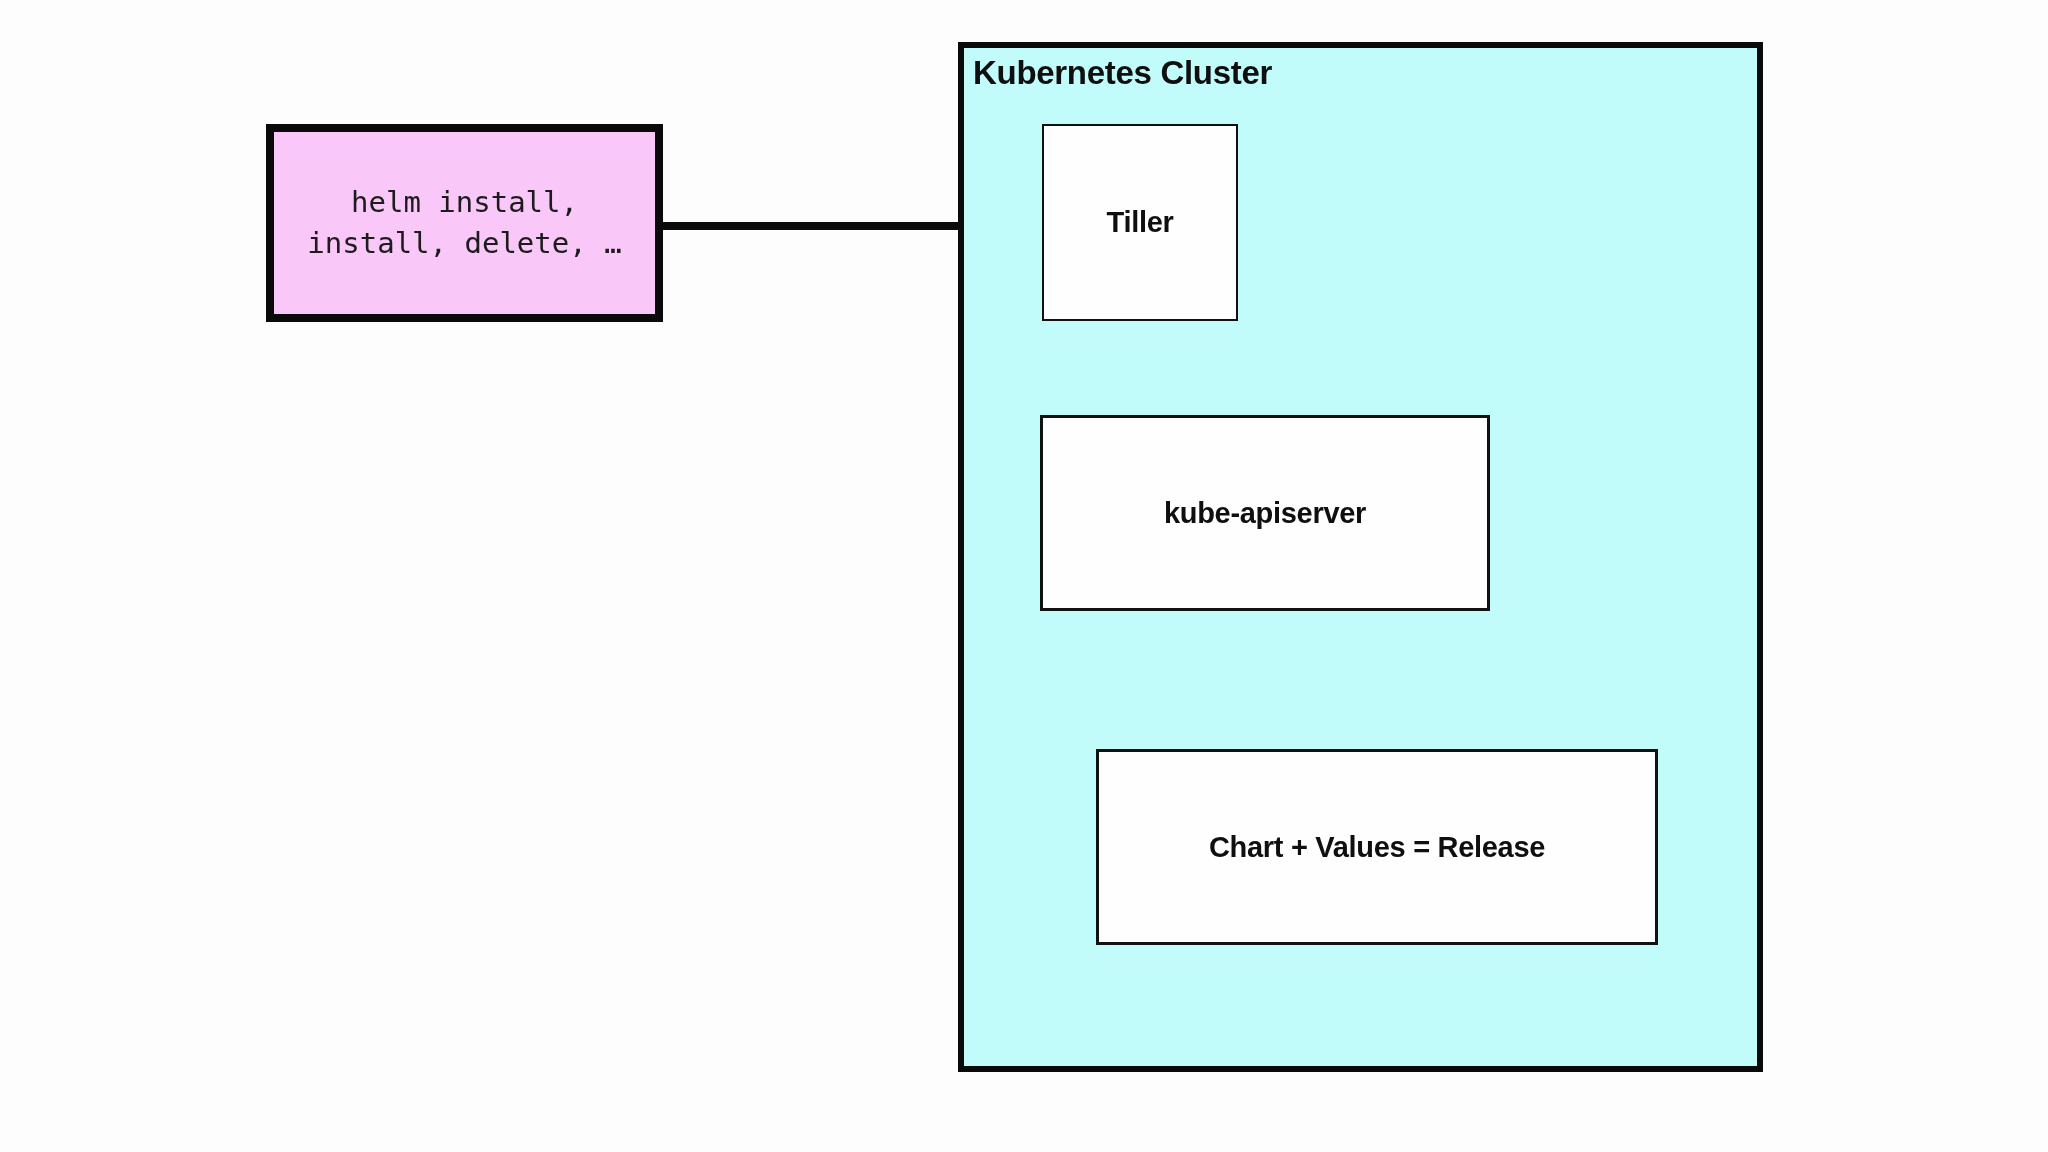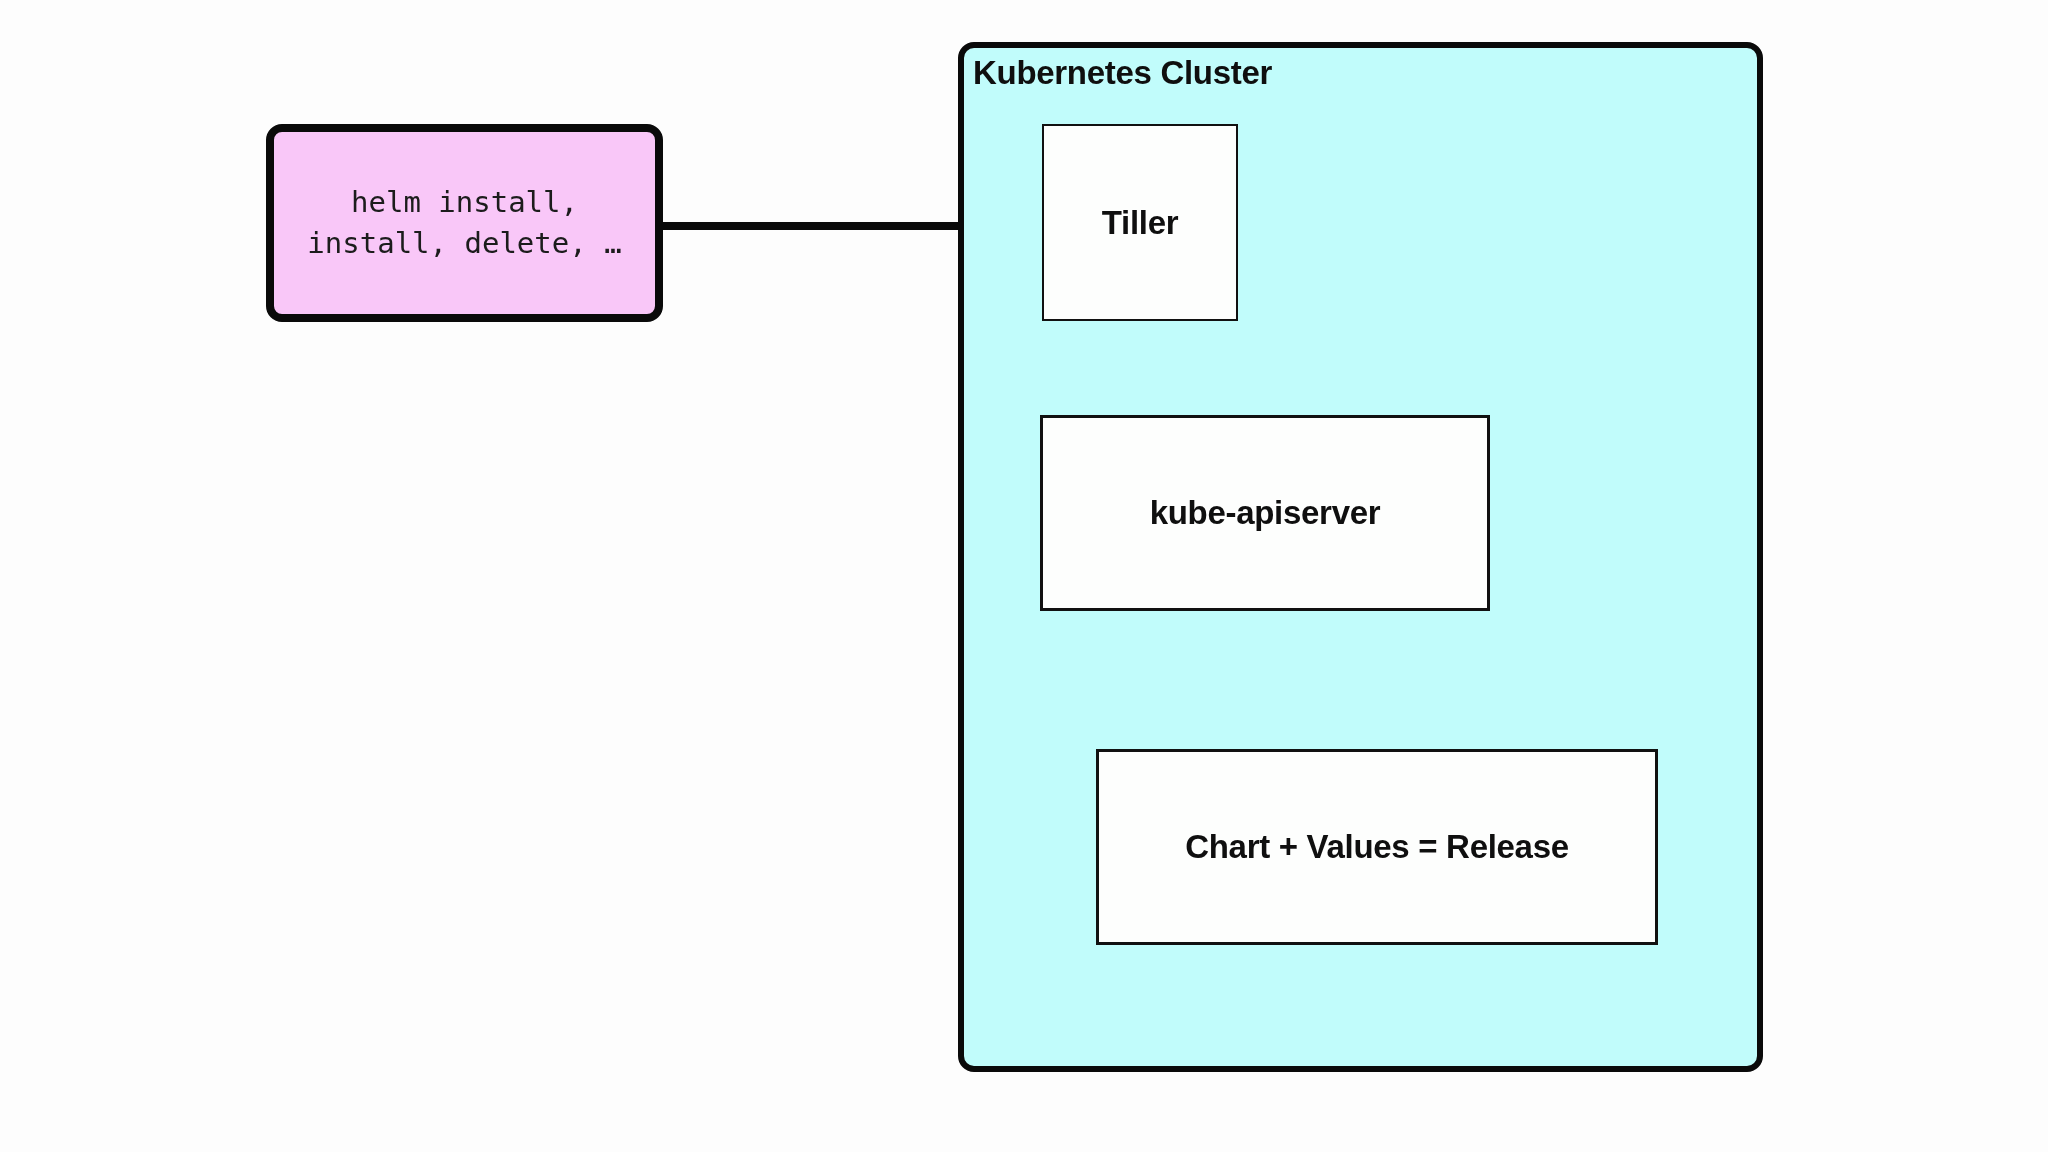--- a/index.html
+++ b/index.html
@@ -21,21 +21,20 @@
     height: 1152px;
     pointer-events: none;
   }
   .arrows line {
     stroke: #0a0a0a;
     stroke-width: 8;
   }
   .box {
     position: absolute;
     box-sizing: border-box;
-    border-radius: 16px;
   }
   .helm-box {
     left: 218px;
     top: 124px;
     width: 397px;
     height: 198px;
     border: 8px solid #0a0a0a;
     display: flex;
     flex-direction: column;
     justify-content: center;
@@ -64,21 +63,21 @@
     color: #0f0f0f;
   }
   .node {
     position: absolute;
     box-sizing: border-box;
     border: 3px solid #111111;
     display: flex;
     align-items: center;
     justify-content: center;
     font-weight: bold;
-    font-size: 33px;
+    font-size: 29px;
     letter-spacing: -0.3px;
     color: #0f0f0f;
     text-align: center;
   }
   .node-tiller {
     left: 78px;
     top: 76px;
     width: 196px;
     height: 197px;
     border-width: 2px;

